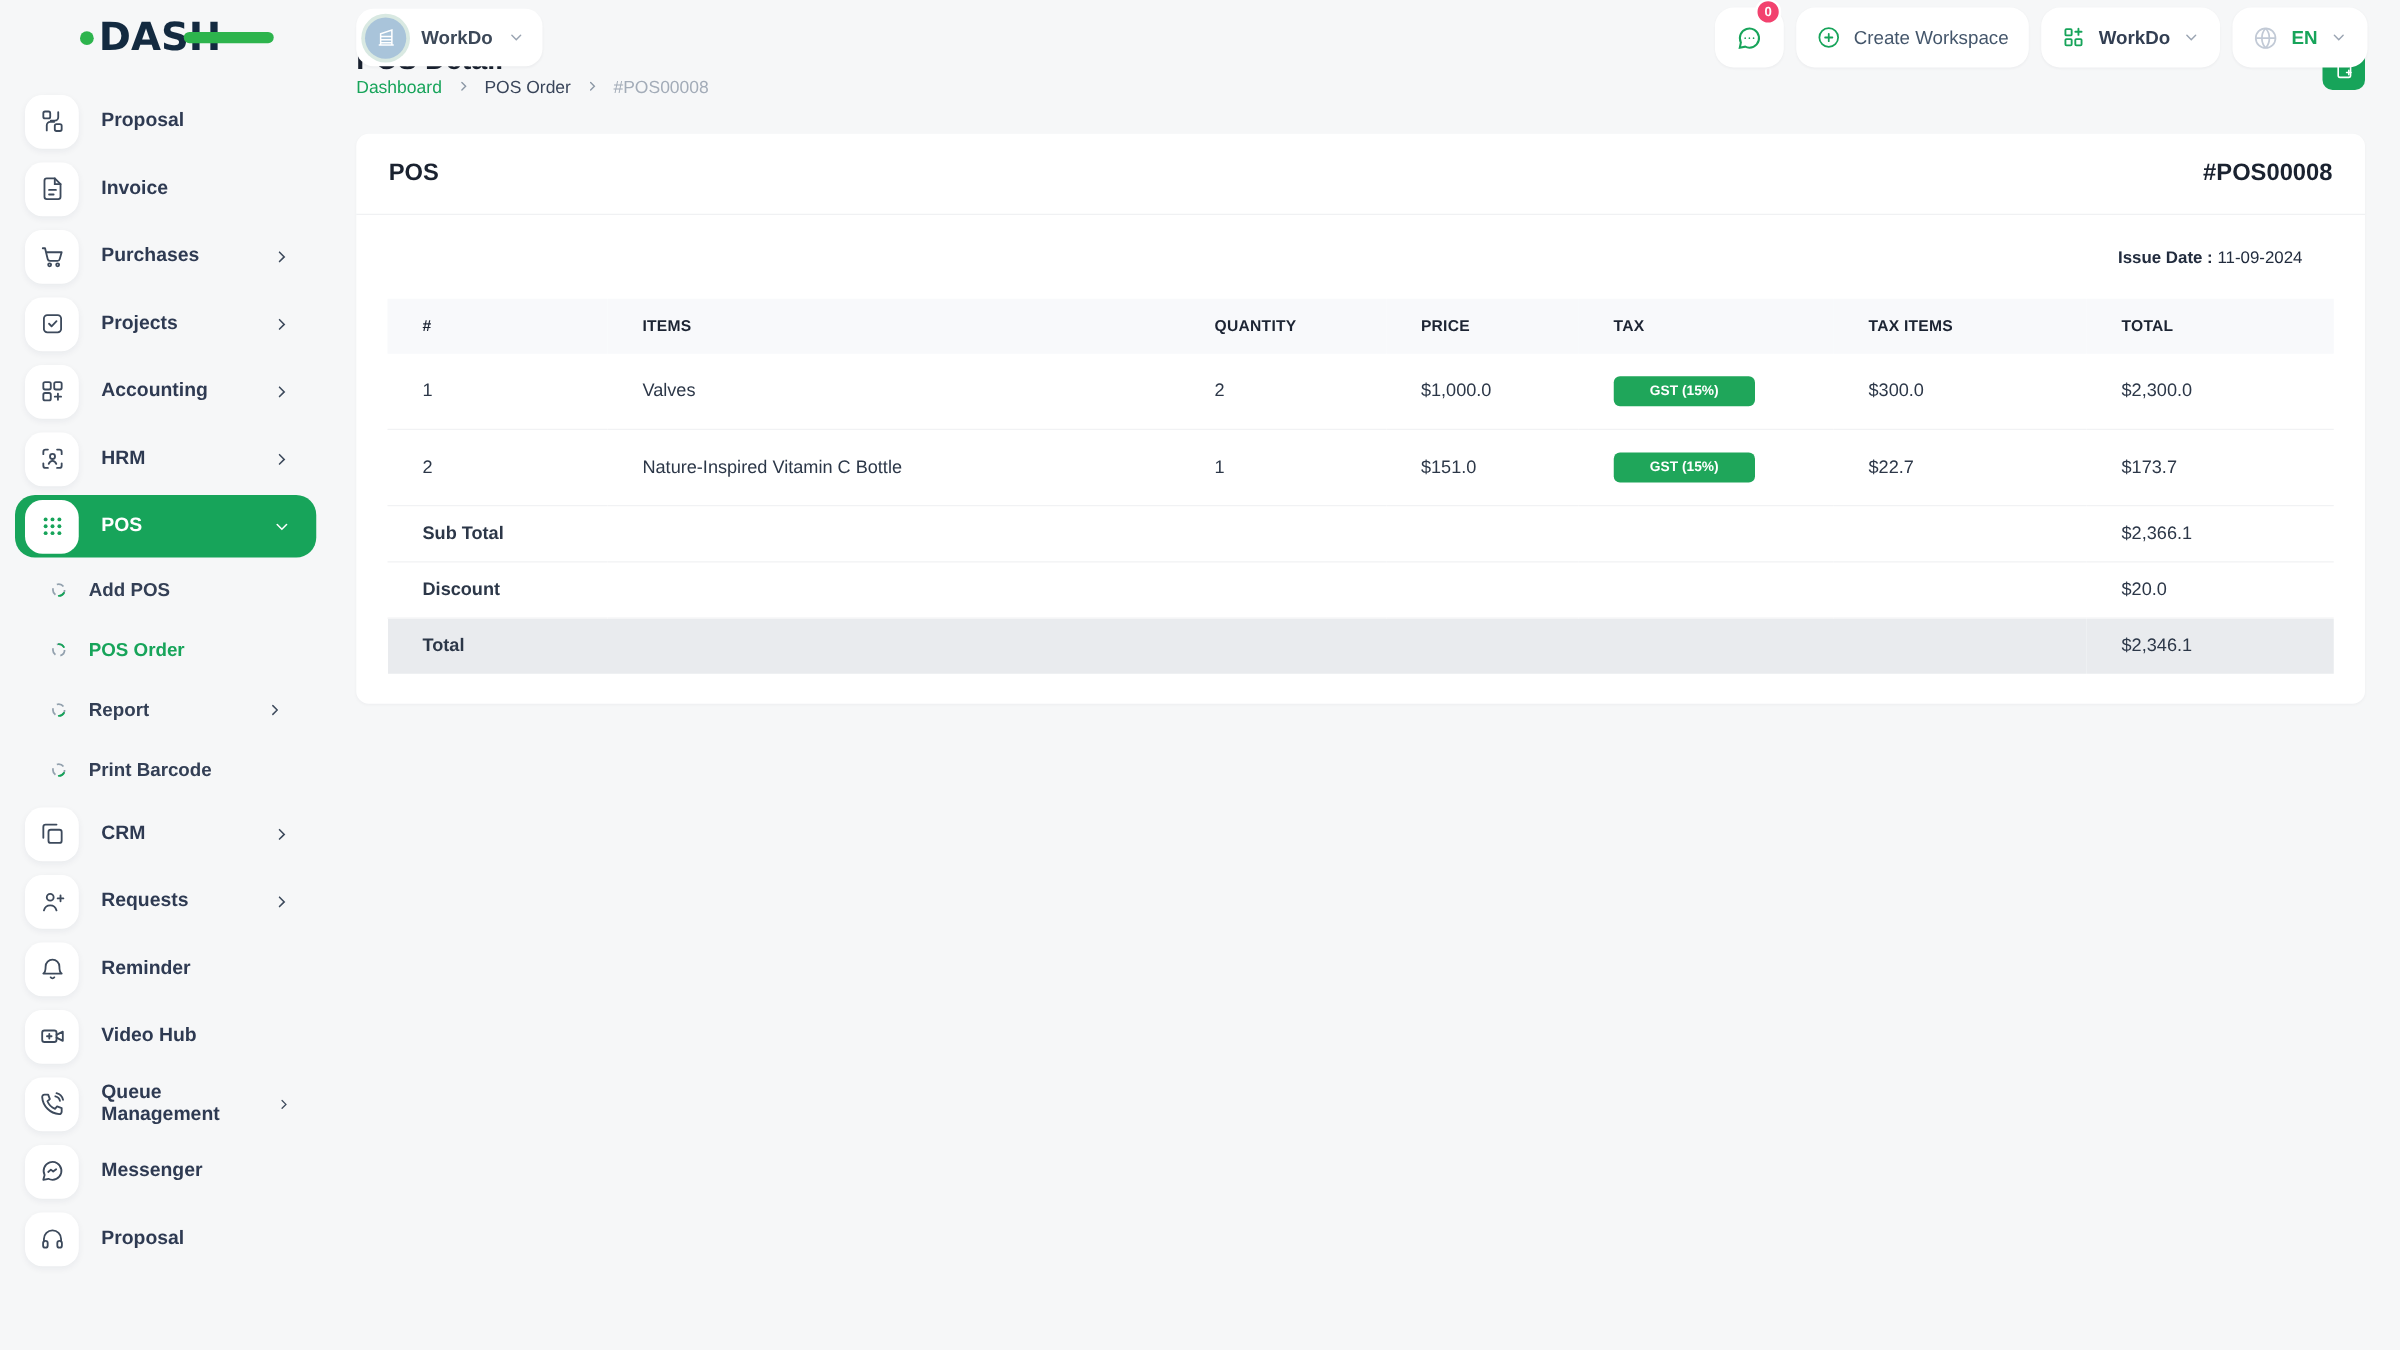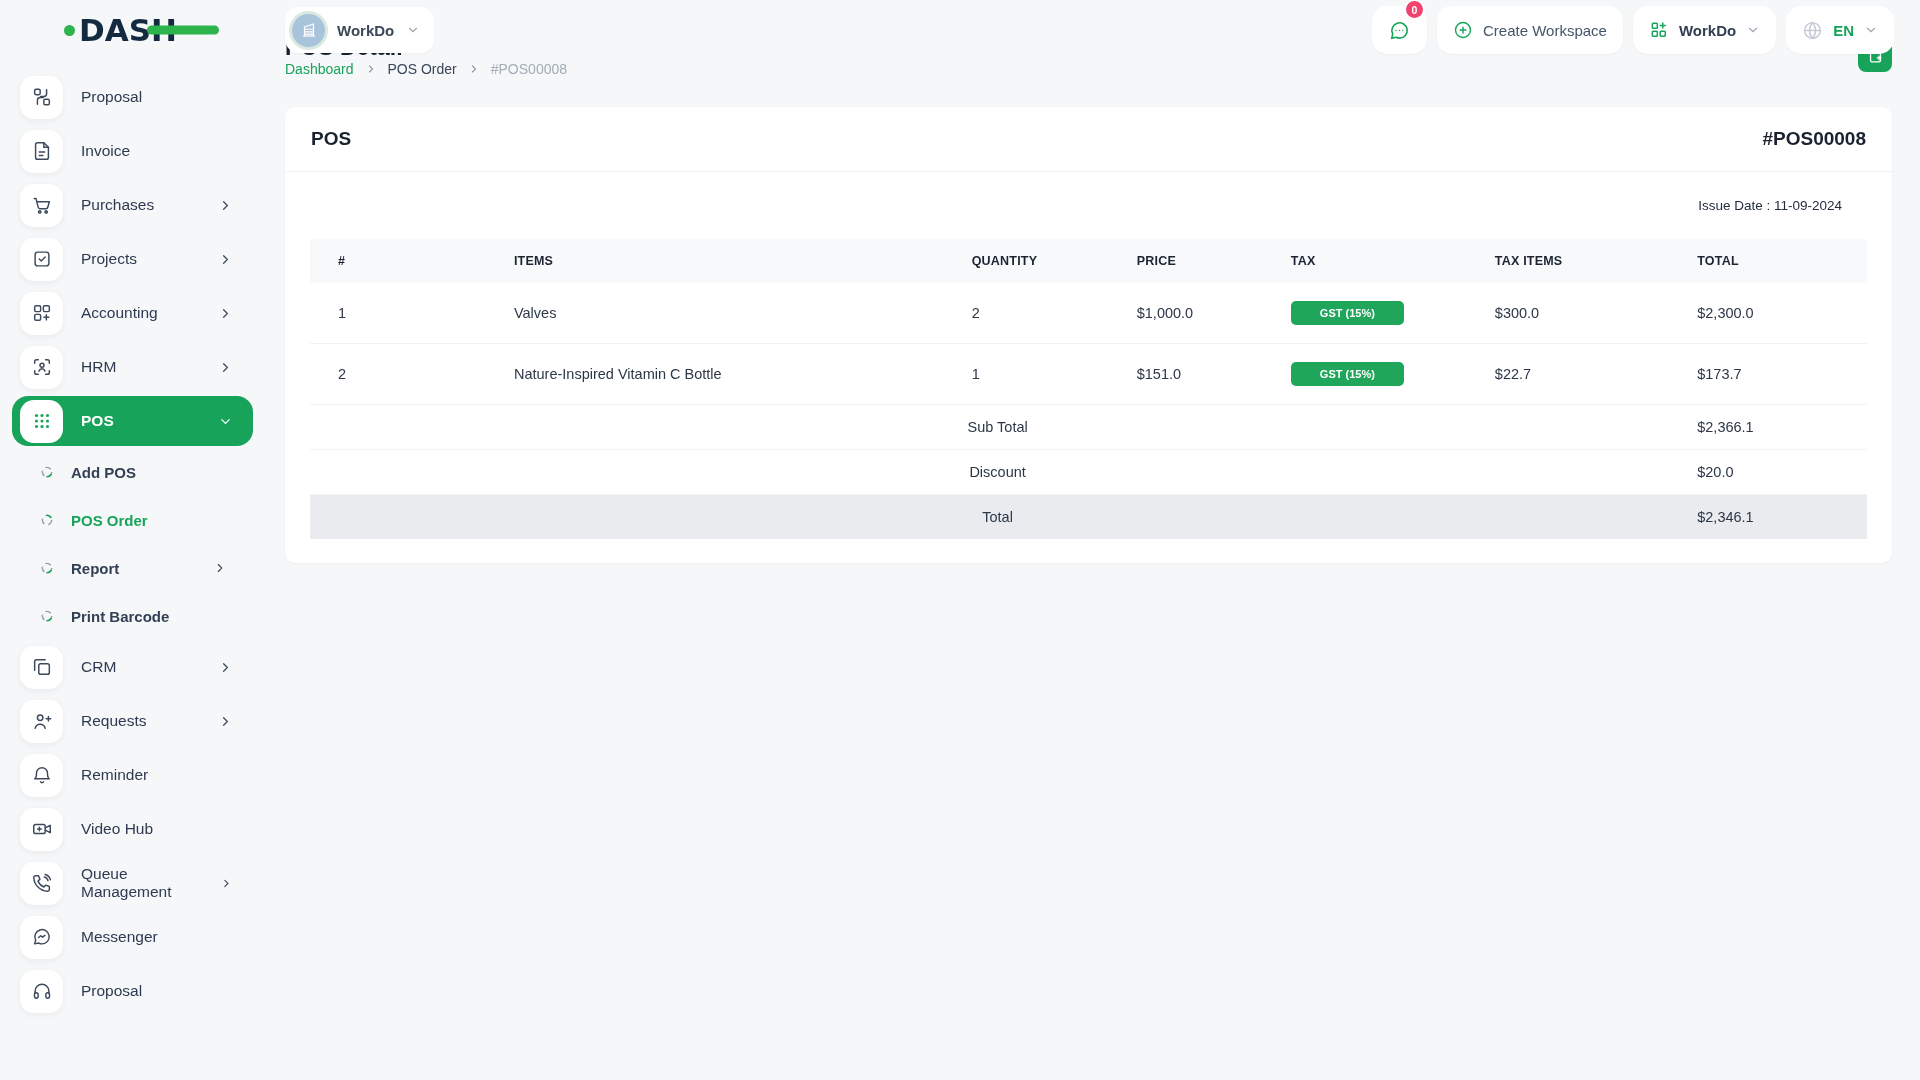--- a/index.html
+++ b/index.html
@@ -66,21 +66,21 @@
   }
   .nav-item {
     display:flex; align-items:center; height:54px; padding:0 20px 0 8px; gap:18px;
     border-radius:16px; cursor:pointer;
   }
   .icon-box {
     width:43px; height:43px; background:#fff; border-radius:14px; flex:0 0 auto;
     display:flex; align-items:center; justify-content:center; color:#3d4a5c;
     box-shadow:0 2px 6px rgba(20,30,60,.06);
   }
-  .nav-label { font-size:15.5px; font-weight:400; color:#2e3a52; }
+  .nav-label { font-size:15.5px; font-weight:700; color:#2e3a52; }
   .nav-chevron { margin-left:auto; color:#3d4a5c; }
   .nav-item.active { background:#17a45a; height:50px; margin:2px 0; }
   .nav-item.active .nav-label { color:#fff; font-weight:700; }
   .nav-item.active .nav-chevron { color:#fff; }
   .nav-item.active .icon-box { box-shadow:none; color:#17a45a; }
   .sub-item {
     display:flex; align-items:center; height:48px; padding:0 26px 0 28px; gap:17px; cursor:pointer;
   }
   .sub-label { font-size:15px; font-weight:700; color:#333f55; }
   .sub-item.active .sub-label { color:#17a45a; }
@@ -104,33 +104,33 @@
   .card {
     margin-top:30px; background:#fff; border-radius:10px;
     box-shadow:0 1px 3px rgba(20,30,60,.04); padding-bottom:24px;
   }
   .card-header {
     display:flex; justify-content:space-between; align-items:center;
     padding:21px 26px; border-bottom:1px solid #f0f1f3;
   }
   .card-title, .card-number { font-size:19px; font-weight:700; color:#1a2230; }
   .issue-row { text-align:right; padding:26px 50px 22px 26px; font-size:13.5px; color:#222c3e; }
-  .issue-label { font-weight:400; }
+  .issue-label { font-weight:700; }
 
   table.pos-table { width:calc(100% - 50px); margin:4px 25px 0; border-collapse:collapse; table-layout:fixed; }
   .pos-table th {
     text-align:left; background:#f8f9fb; font-size:12.5px; font-weight:700; color:#1c2433;
     padding:15px 12px 15px 28px; letter-spacing:.2px;
   }
   .pos-table td {
     padding:18px 12px 18px 28px; font-size:14.5px; color:#2c3748;
     border-bottom:1px solid #f1f2f4; overflow:hidden; white-space:nowrap;
   }
   .pos-table tr.summary td { padding:14px 12px 14px 28px; }
-  .sum-label { font-weight:400; color:#222c3e;text-align:center; }
+  .sum-label { font-weight:700; color:#222c3e; }
   .pos-table tr.total-row td { background:#e9ebee; border-bottom:none; }
   .badge {
     display:inline-block; background:#1fa65a; color:#fff; font-size:11px; font-weight:700;
     padding:6px 29px; border-radius:5px;
   }
 </style>
 </head>
 <body>
 
 <div class="header">

